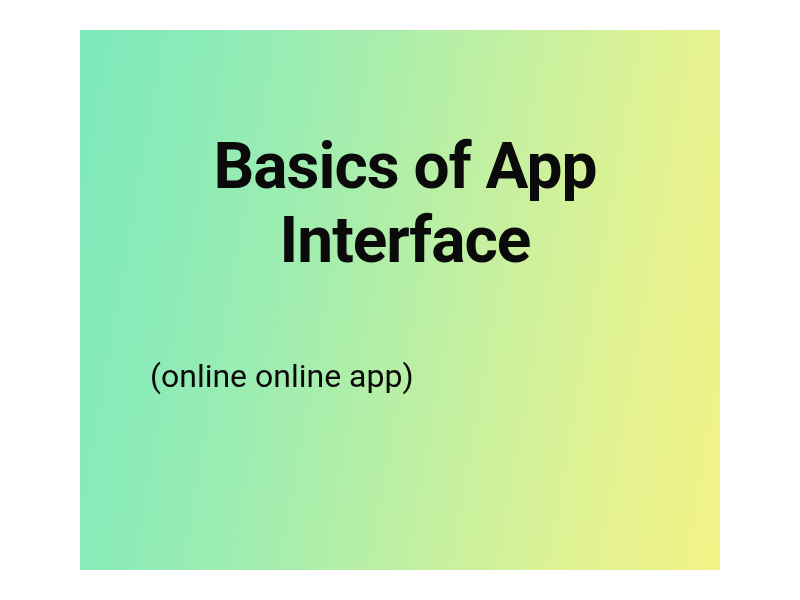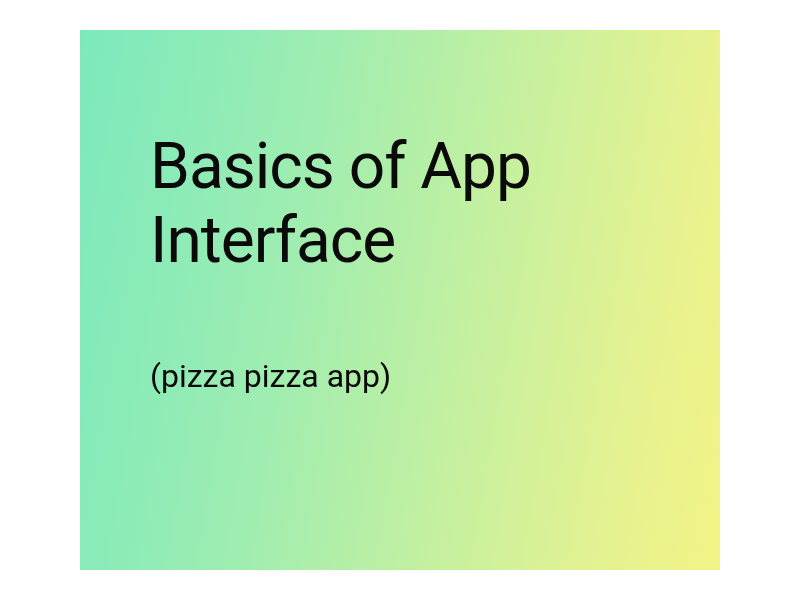--- a/index.html
+++ b/index.html
@@ -19,32 +19,33 @@
     .slide {
       width: 640px;
       height: 540px;
       background: linear-gradient(100deg, #7de9bb 0%, #8aebb8 15%, #a0edb0 35%, #c4f0a0 60%, #e6f290 85%, #f2f385 100%);
       padding: 100px 60px 60px 70px;
       display: flex;
       flex-direction: column;
     }
     .title {
       font-size: 64px;
-      font-weight: 400;
+      font-weight: 700;
       color: #0a0a0a;
       line-height: 1.15;
       letter-spacing: -1px;
       margin-bottom: 80px;
+      text-align: center;
     }
     .subtitle {
       font-size: 32px;
       font-weight: 400;
       color: #0a0a0a;
       line-height: 1.2;
     }
   </style>
 </head>
 <body>
 
 <div class="slide">
   <h1 class="title">Basics of App Interface</h1>
-  <p class="subtitle">(pizza pizza app)</p>
+  <p class="subtitle">(online online app)</p>
 </div>
 
 </body></html>

